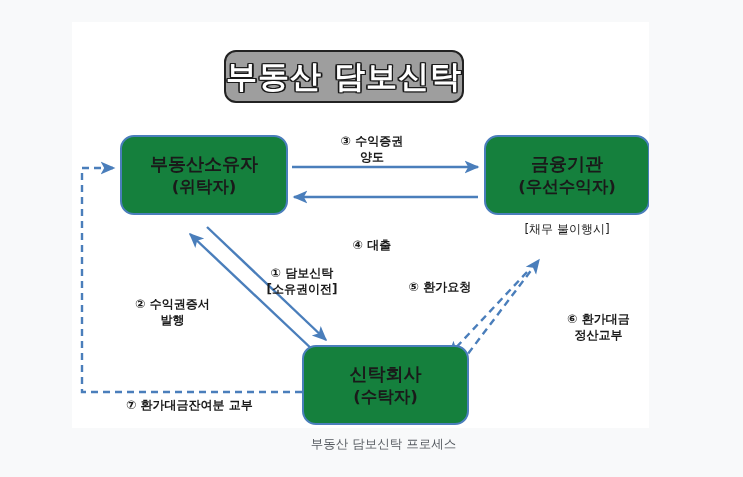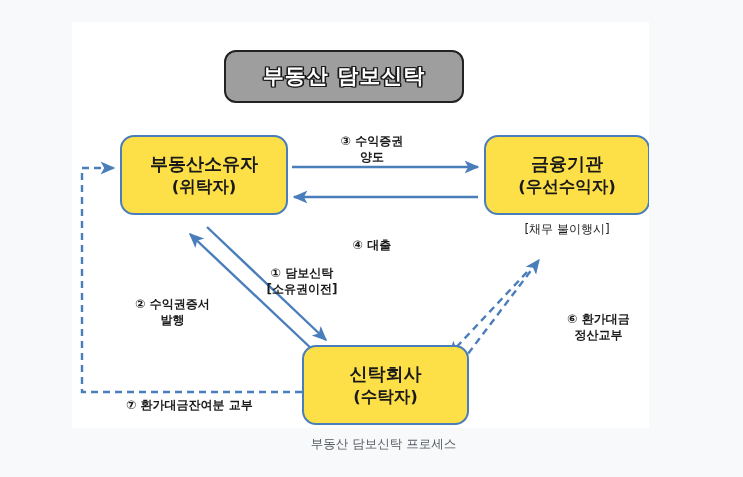--- a/index.html
+++ b/index.html
@@ -37,39 +37,39 @@
     height: 53px;
     background: #9e9e9e;
     border: 2.5px solid #222222;
     border-radius: 12px;
     box-sizing: border-box;
     display: flex;
     align-items: center;
     justify-content: center;
   }
   #title-text {
-    font-size: 21px;
+    font-size: 31px;
     font-weight: bold;
     color: #ffffff;
     letter-spacing: 1px;
     line-height: 1;
     text-shadow:
       -1.4px -1.4px 0 #1a1a1a,
        1.4px -1.4px 0 #1a1a1a,
       -1.4px  1.4px 0 #1a1a1a,
        1.4px  1.4px 0 #1a1a1a,
       -1.4px 0 0 #1a1a1a, 1.4px 0 0 #1a1a1a,
        0 -1.4px 0 #1a1a1a, 0 1.4px 0 #1a1a1a;
     white-space: nowrap;
   }
   
   .ent-box {
     position: absolute;
     box-sizing: border-box;
-    background: #fde047;
+    background: #15803d;
     border: 2px solid #4a7ebb;
     border-radius: 14px;
     display: flex;
     flex-direction: column;
     align-items: center;
     justify-content: center;
     color: #1a1a1a;
   }
   .ent-main {
     font-size: 18px;
@@ -209,20 +209,23 @@
 
     <div id="lbl-2" class="lbl center">
       <div>② 수익권증서</div>
       <div>발행</div>
     </div>
 
     <div id="lbl-default" class="lbl center normal">
       <div>[채무 불이행시]</div>
     </div>
 
+    <div id="lbl-5" class="lbl center">
+      <div>⑤ 환가요청</div>
+    </div>
 
     <div id="lbl-6" class="lbl center">
       <div>⑥ 환가대금</div>
       <div>정산교부</div>
     </div>
 
     <div id="lbl-7" class="lbl center">
       <div>⑦ 환가대금잔여분 교부</div>
     </div>
 

